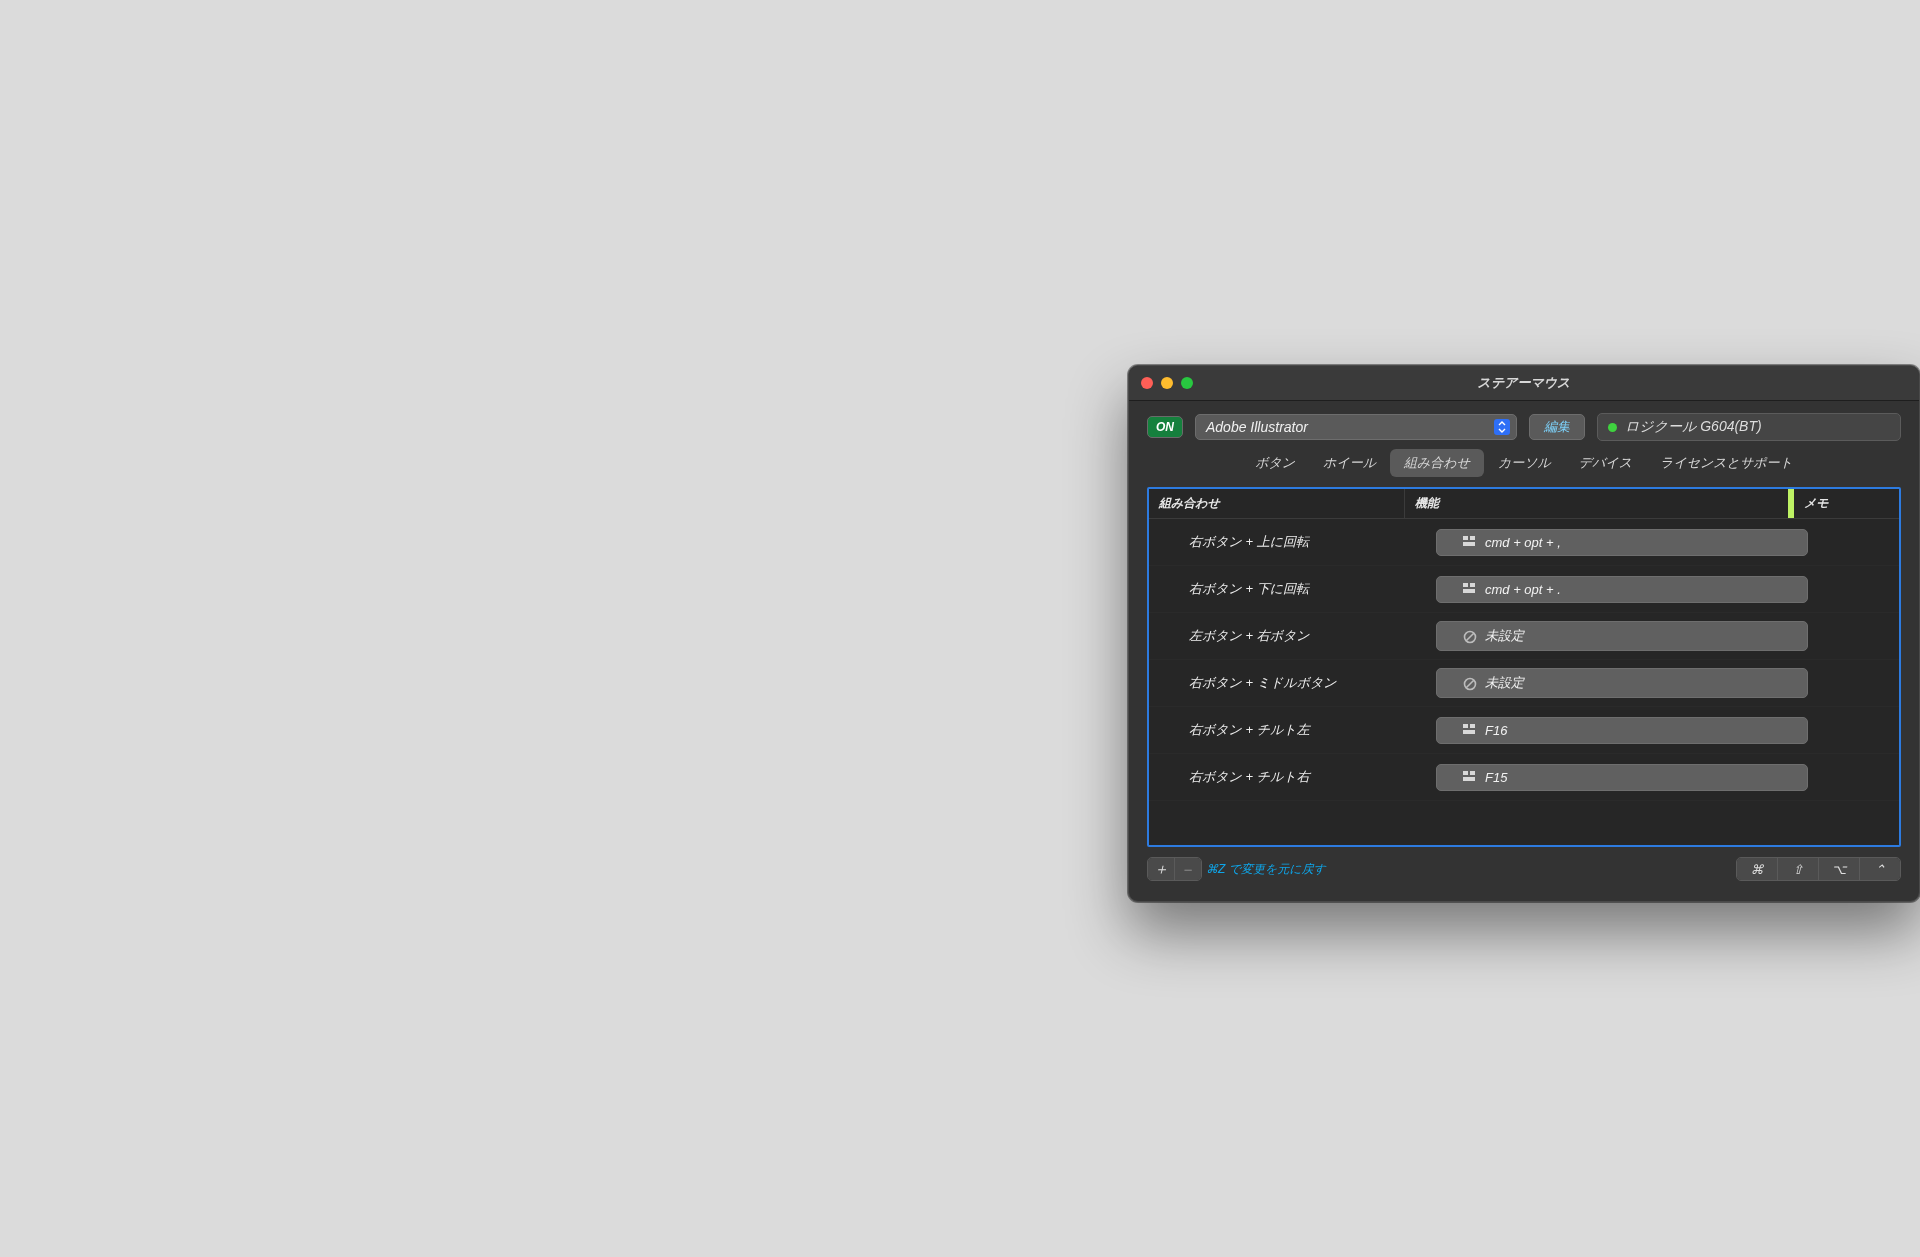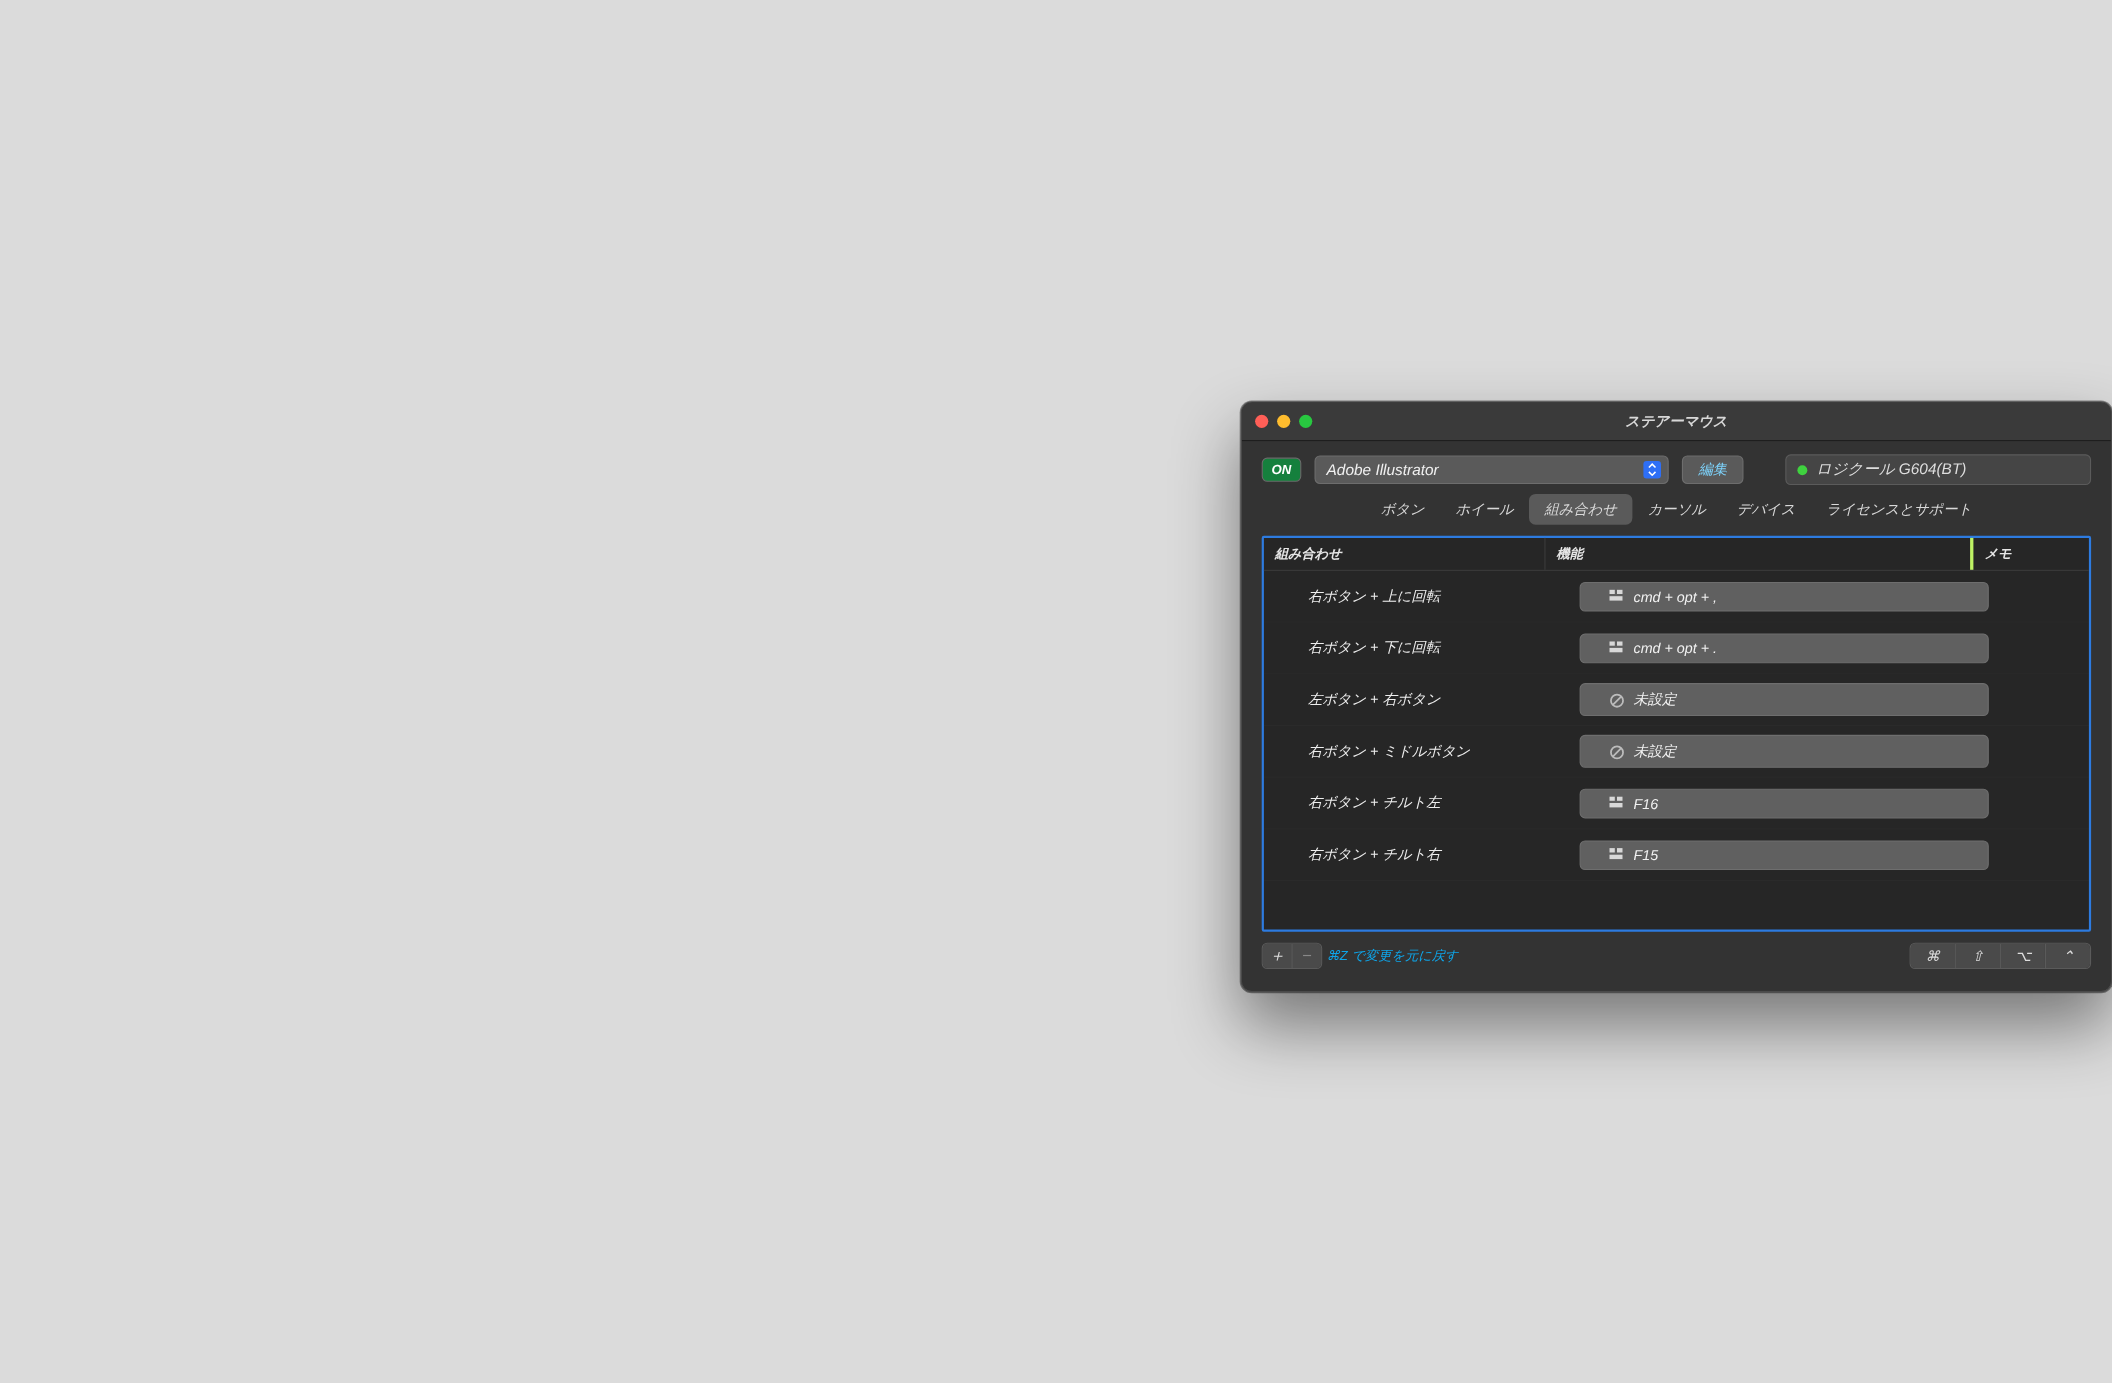--- a/index.html
+++ b/index.html
@@ -111,21 +111,20 @@
   .devicebox {
     flex: 1;
     background: #454545;
     border: 1px solid #5b5b5b;
     border-radius: 5px;
     padding: 4px 10px;
     display: flex;
     align-items: center;
     gap: 8px;
     color: #ddd;
-    margin-left: 26px;
   }
   .devicebox .led {
     width: 9px;
     height: 9px;
     border-radius: 50%;
     background: #3fd23f;
   }
   .tabs {
     display: flex;
     justify-content: center;
@@ -148,21 +147,21 @@
     background: #262626;
   }
   .hdrrow {
     display: flex;
     font-size: 12px;
     color: #e6e6e6;
     font-weight: 600;
     border-bottom: 1px solid #3b3b3b;
   }
   .hdrrow .c1 { flex: 0 0 235px; padding: 6px 10px; border-right: 1px solid #3b3b3b;}
-  .hdrrow .c2 { flex: 1; padding: 6px 10px; border-right: 3px solid #bef264;}
+  .hdrrow .c2 { flex: 1; padding: 6px 10px; border-right: 6px solid #bef264;}
   .hdrrow .c3 { flex: 0 0 85px; padding: 6px 10px; }
   .row {
     display: flex;
     align-items: center;
     border-bottom: 1px solid rgba(255,255,255,0.02);
   }
   .row .c1 {
     flex: 0 0 235px;
     padding: 14px 12px;
     font-size: 13px;

